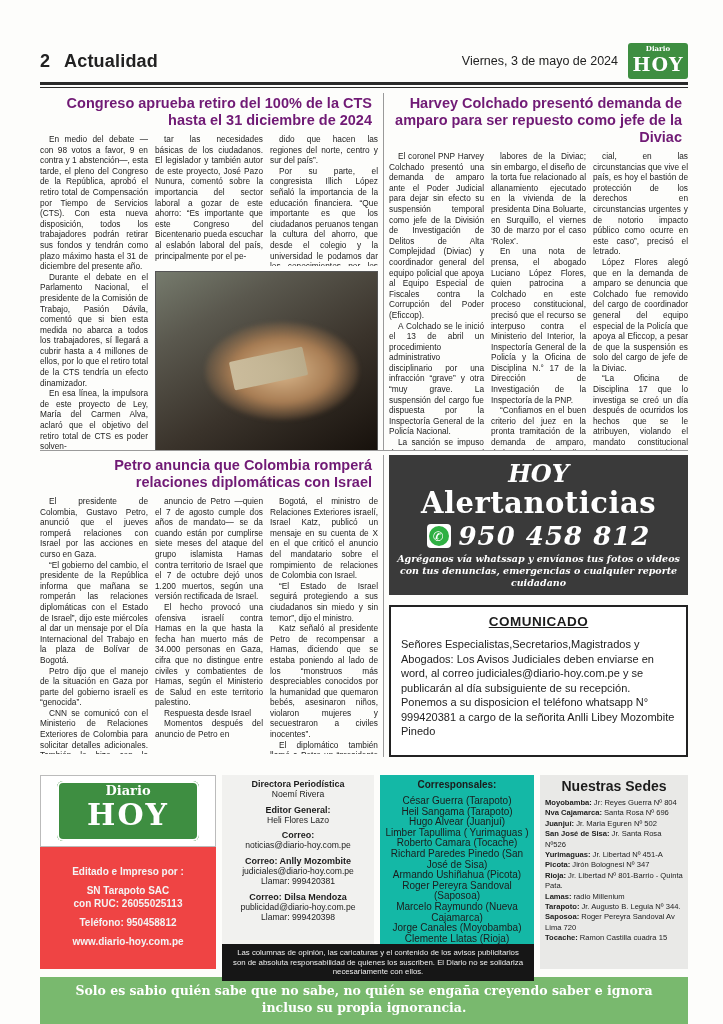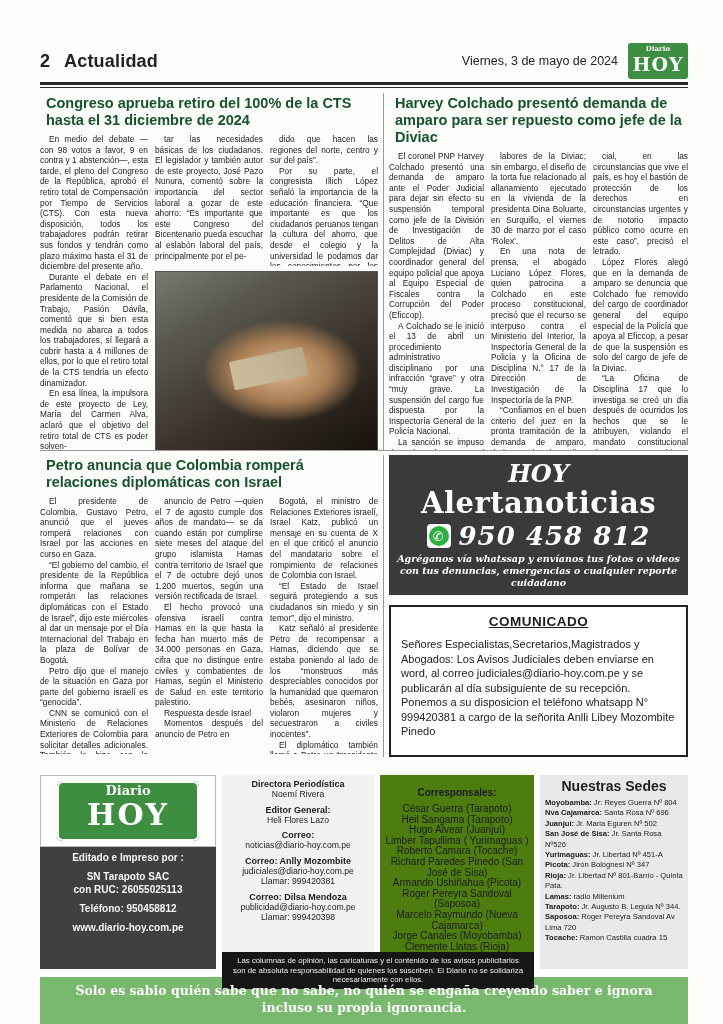--- a/index.html
+++ b/index.html
@@ -20,21 +20,21 @@
   .logo-sm .logo-main { display:block; font-size:19px; line-height:22px; letter-spacing:1px; }
   .double-rule { border-top:3px solid #2a2a2a; border-bottom:1px solid #2a2a2a; height:6px; }
 
   
   .row { display:flex; }
   .top-row { margin-top:5px; height:358px; border-bottom:1px solid #9a9a9a; overflow:hidden; }
   .mid-row { margin-top:4px; height:302px; overflow:hidden; }
   .art-left { width:338px; }
   .art-rightcol { flex:1; min-width:0; }
   .vdiv { width:1px; background:#9a9a9a; margin:0 5px; }
-  h1.headline { font-size:14.5px; line-height:17px; text-align:left; font-weight:bold; color:#14532d; padding:2px 6px 5px; }
+  h1.headline { font-size:14.5px; line-height:17px; text-align:right; font-weight:bold; color:#701a75; padding:2px 6px 5px; }
   .art-body { display:flex; gap:7px; }
   .tcol { font-size:8.3px; line-height:10.6px; text-align:justify; color:#222; min-width:0; }
   .tcol p { margin:0; text-indent:9px; }
   .w1 { width:108px; flex:none; }
   .right-wrap { flex:1; display:flex; flex-direction:column; min-width:0; }
   .two-cols { display:flex; gap:7px; height:132px; overflow:hidden; }
   .two-cols .tcol { flex:1; }
   .cols3 { display:flex; gap:7px; overflow:hidden; }
   .cols3 .tcol { flex:1; }
   .art-rightcol .cols3 { height:314px; }
@@ -65,32 +65,32 @@
   .com-title { text-align:center; font-weight:bold; font-size:13.5px; text-decoration:underline; letter-spacing:.5px; margin-bottom:8px; }
   .com-body { font-size:11px; line-height:14.5px; color:#222; }
 
   
   .footer-row { margin-top:18px; height:194px; gap:6px; }
   .foot-brand { width:176px; display:flex; flex-direction:column; }
   .logo-frame { border:1px solid #bbb; background:#fff; height:72px; display:flex; align-items:center; justify-content:center; }
   .logo-lg { width:142px; height:60px; border-radius:6px; box-shadow:inset 0 0 0 2px #fff, inset 0 0 0 3px #3e8e41; padding-top:3px; }
   .logo-lg .logo-top { display:block; font-size:13px; line-height:14px; }
   .logo-lg .logo-main { display:block; font-size:30px; line-height:34px; letter-spacing:2px; }
-  .publisher { flex:1; background:#404040; color:#f4f4f4; text-align:center; font-weight:bold; font-size:10px;
-    line-height:13px; padding-top:4px; }
+  .publisher { flex:1; background:#ef4444; color:#f4f4f4; text-align:center; font-weight:bold; font-size:10px;
+    line-height:13px; padding-top:18px; }
   .publisher > div { margin-bottom:6px; }
   .pub-company { margin-bottom:0 !important; }
 
   .foot-mid { flex:1; min-width:0; display:flex; flex-direction:column; }
   .mid-boxes { display:flex; gap:6px; flex:1; }
   .staff-box { width:152px; background:#f1f1ef; text-align:center; padding-top:4px; font-size:8.6px; }
   .staff-group { margin-bottom:5px; }
   .staff-group b { display:block; font-size:9px; }
   .staff-group span { display:block; white-space:pre-line; line-height:10.5px; }
-  .corr-box { flex:1; background:#4d7c0f; text-align:center; padding-top:12px; }
+  .corr-box { flex:1; background:#14b8a6; text-align:center; padding-top:4px; }
   .corr-title { font-weight:bold; font-size:10px; margin-bottom:6px; }
   .corr-item { font-size:10px; line-height:10.6px; }
   .disclaimer { background:#161616; color:#eee; font-size:7.8px; line-height:9.5px; text-align:center; padding:4px 8px; }
 
   .sedes-box { width:148px; background:#e9e9e7; padding:2px 5px; }
   .sedes-title { text-align:center; font-weight:bold; font-size:14px; line-height:15px; margin:2px 0 4px; }
   .sede-item { font-size:7.6px; line-height:10.4px; }
   .sede-item b { margin-right:2px; }
 
   .motto { margin-top:8px; background:#79b96e; color:#fff; text-align:center; font-family:"DejaVu Serif", serif;

